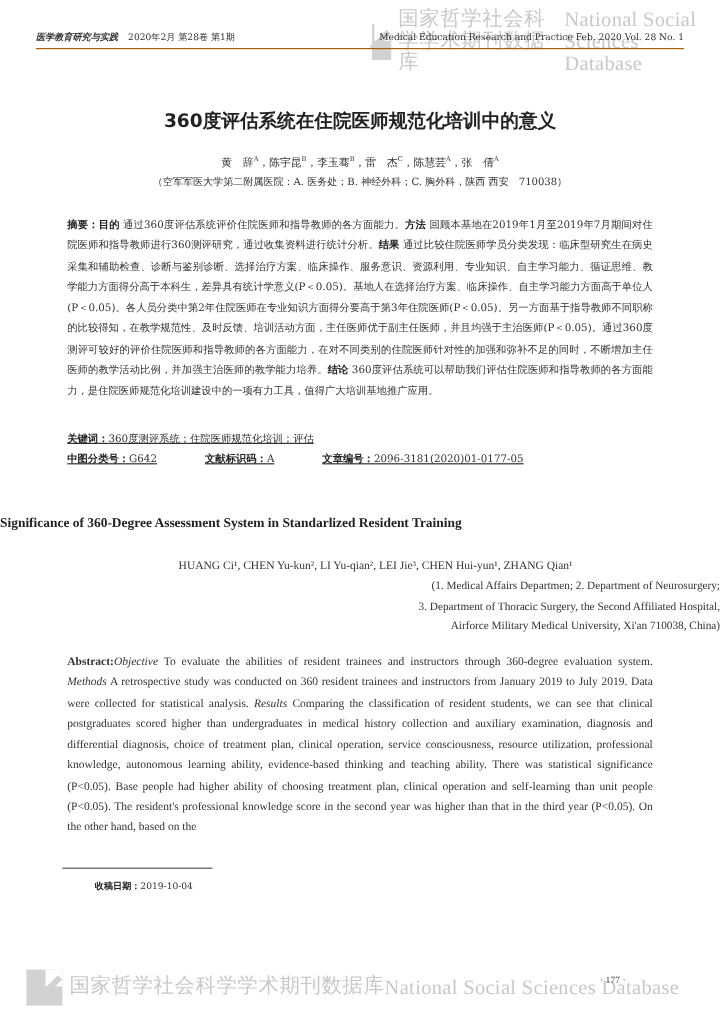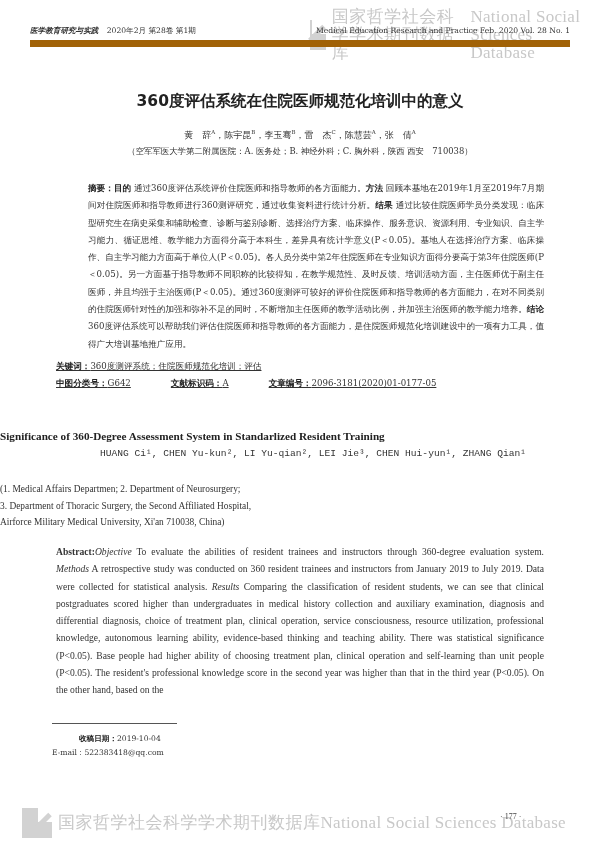--- a/index.html
+++ b/index.html
@@ -9,38 +9,38 @@
   .watermark { position: absolute; display: flex; align-items: center; color: #c9c9c9; }
   .watermark .logo { width: 30px; height: 30px; background: #d2d2d2; position: relative; margin-right: 6px; }
   .watermark .logo::before { content: ""; position: absolute; right: 0; top: 0; width: 14px; height: 14px; background: #fff; }
   .watermark .logo::after { content: ""; position: absolute; right: 2px; top: 4px; width: 20px; height: 5px; background: #d2d2d2; transform: rotate(-45deg); transform-origin: right center; }
   .watermark .wm-text { display: flex; flex-direction: row; line-height: 1.05; align-items: flex-end; }
   .watermark .wm-cn { font-family: "DejaVu Sans", sans-serif; font-size: 17px; letter-spacing: 0.5px; color: #c8c8c8; }
   .watermark .wm-en { font-family: "Liberation Serif", serif; font-size: 17px; color: #c8c8c8; letter-spacing: 0.3px; }
   .wm-top { left: 310px; top: 8px; }
   .wm-bottom { left: 22px; top: 808px; }
 
-  .running-header { position: absolute; left: 30px; right: 30px; top: 26px; display: flex; justify-content: space-between; font-size: 7.6px; color: #333; padding-bottom: 4px; border-bottom: 7px solid #a16207; }
+  .running-header { position: absolute; left: 30px; right: 30px; top: 26px; display: flex; justify-content: space-between; font-size: 7.6px; color: #333; padding-bottom: 4px; border-bottom: 1px solid #a16207; }
   .running-header .rh-left .journal { font-weight: bold; font-style: italic; margin-right: 6px; }
 
   .title-cn { position: absolute; left: 0; right: 0; top: 91px; text-align: center; font-family: "DejaVu Sans", sans-serif; font-weight: bold; font-size: 15.5px; color: #222; }
   .authors-cn { position: absolute; left: 0; right: 0; top: 129px; text-align: center; font-size: 9px; color: #333; }
   .affil-cn { position: absolute; left: 0; right: 0; top: 146px; text-align: center; font-size: 8.4px; color: #333; }
   sup { font-size: 5.5px; vertical-align: super; line-height: 0; }
 
-  .abstract-cn { position: absolute; left: 56px; right: 56px; top: 180px; font-size: 8.6px; line-height: 17.3px; color: #333; text-align: justify; margin-left: 32px; }
+  .abstract-cn { position: absolute; left: 56px; right: 56px; top: 180px; font-size: 8.6px; line-height: 17.3px; color: #333; text-align: justify; }
   .abstract-cn .lbl { font-family: "DejaVu Sans", sans-serif; font-weight: bold; color: #222; }
   .meta-lines { position: absolute; left: 56px; right: 56px; top: 358px; font-size: 8.6px; line-height: 17.3px; color: #333; text-decoration: underline; }
   .meta-lines .lbl { font-family: "DejaVu Sans", sans-serif; font-weight: bold; color: #222; }
   .meta-row { display: flex; }
   .meta-row span.cell { margin-right: 40px; }
 
   .title-en { position: absolute; left: 0; right: 0; top: 430px; text-align: left; font-family: "Liberation Serif", serif; font-weight: bold; font-size: 11.2px; color: #222; }
-  .authors-en { position: absolute; left: 0; right: 0; top: 448px; text-align: center; font-family: Liberation Mono, monospace; font-size: 9.6px; color: #333; padding-left: 26px; }
-  .affil-en { position: absolute; left: 0; right: 0; top: 481px; text-align: left; font-family: "Liberation Serif", serif; font-size: 9.4px; line-height: 16.5px; color: #333; }
+  .authors-en { position: absolute; left: 0; right: 0; top: 466px; text-align: center; font-family: Liberation Serif, serif; font-size: 9.6px; color: #333; padding-left: 26px; }
+  .affil-en { position: absolute; left: 0; right: 0; top: 481px; text-align: right; font-family: "Liberation Serif", serif; font-size: 9.4px; line-height: 16.5px; color: #333; }
 
   .abstract-en { position: absolute; left: 56px; right: 56px; top: 543px; font-family: "Liberation Serif", serif; font-size: 9.6px; line-height: 17.3px; color: #333; text-align: justify; }
   .abstract-en .lbl { font-weight: bold; }
   .abstract-en i { font-style: italic; }
 
   .footnote-rule { position: absolute; left: 52px; top: 723px; width: 125px; border-top: 1px solid #555; }
   .footnotes { position: absolute; left: 52px; right: 52px; top: 732px; font-size: 7.6px; line-height: 14.4px; color: #333; }
   .footnotes .lbl { font-family: "DejaVu Sans", sans-serif; font-weight: bold; color: #222; padding-left: 27px; }
 
   .page-number { position: absolute; left: 500px; top: 812px; font-family: "Liberation Serif", serif; font-size: 8px; color: #444; text-align: right; }
@@ -97,21 +97,20 @@
 
 <div class="abstract-en">
   <span class="lbl">Abstract:</span><i>Objective</i><span> To evaluate the abilities of resident trainees and instructors through 360-degree evaluation system. </span><i>Methods</i><span> A retrospective study was conducted on 360 resident trainees and instructors from January 2019 to July 2019. Data were collected for statistical analysis. </span><i>Results</i><span> Comparing the classification of resident students, we can see that clinical postgraduates scored higher than undergraduates in medical history collection and auxiliary examination, diagnosis and differential diagnosis, choice of treatment plan, clinical operation, service consciousness, resource utilization, professional knowledge, autonomous learning ability, evidence-based thinking and teaching ability. There was statistical significance (P&lt;0.05). Base people had higher ability of choosing treatment plan, clinical operation and self-learning than unit people (P&lt;0.05). The resident's professional knowledge score in the second year was higher than that in the third year (P&lt;0.05). On the other hand, based on the</span>
 </div>
 
 <div class="footnote-rule"></div>
 <div class="footnotes">
   <div>
     <span class="lbl">收稿日期：</span><span>2019-10-04</span>
   </div>
-  <div>E-mail：522383418@qq.com</div>
 </div>
 
 <div class="watermark wm-bottom">
   <div class="logo"></div>
   <div class="wm-text">
     <span class="wm-cn">国家哲学社会科学学术期刊数据库</span>
     <span class="wm-en">National Social Sciences Database</span>
   </div>
 </div>
 

